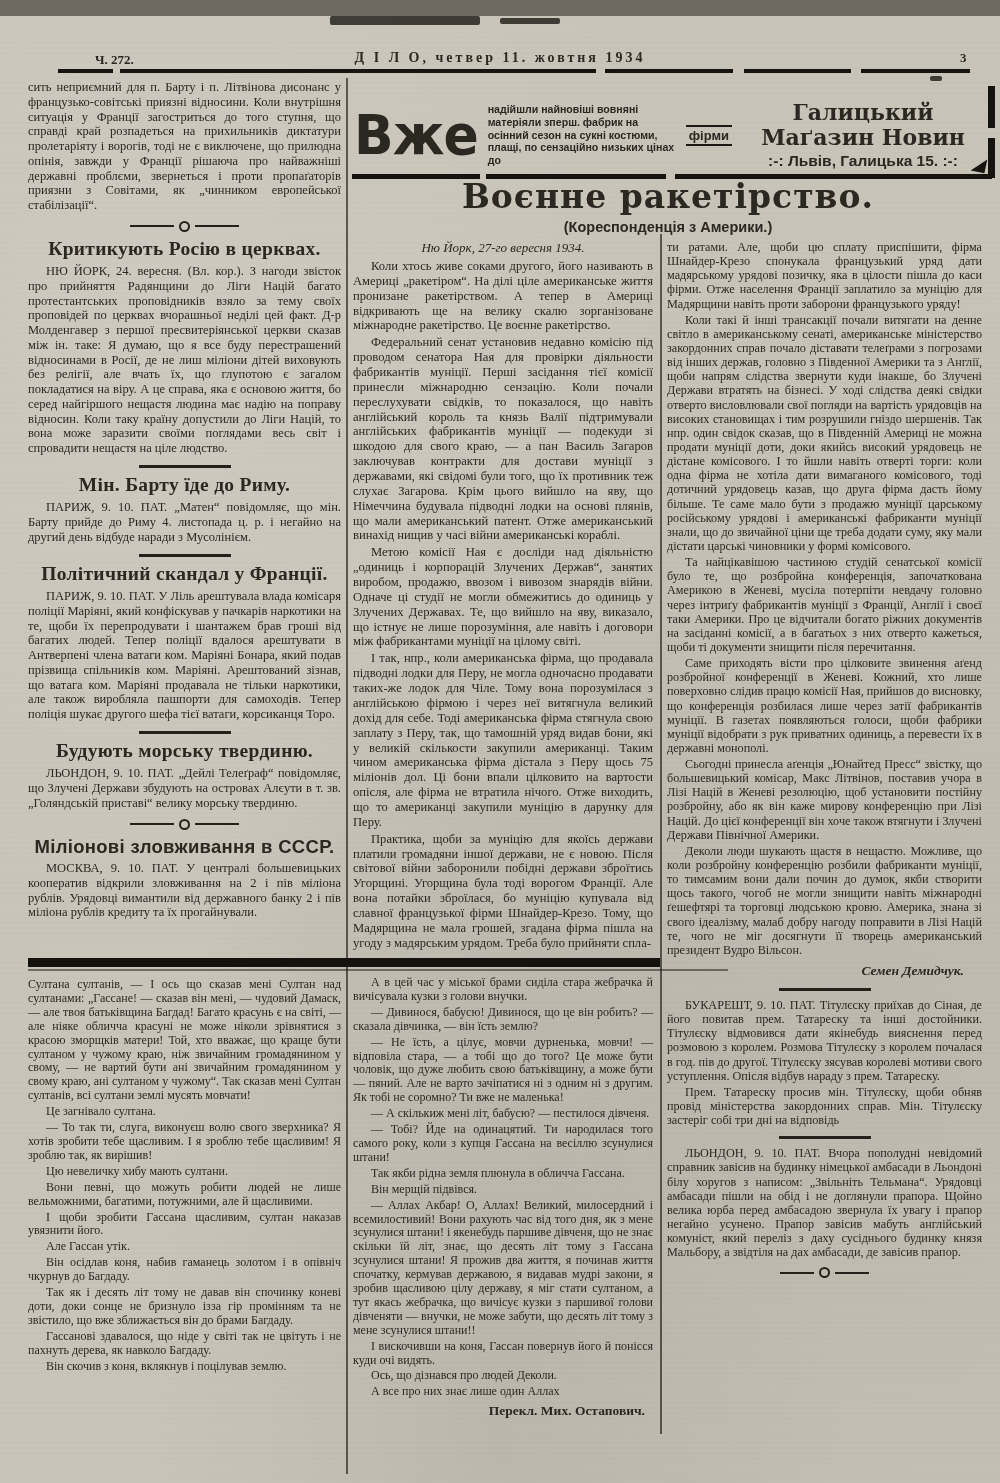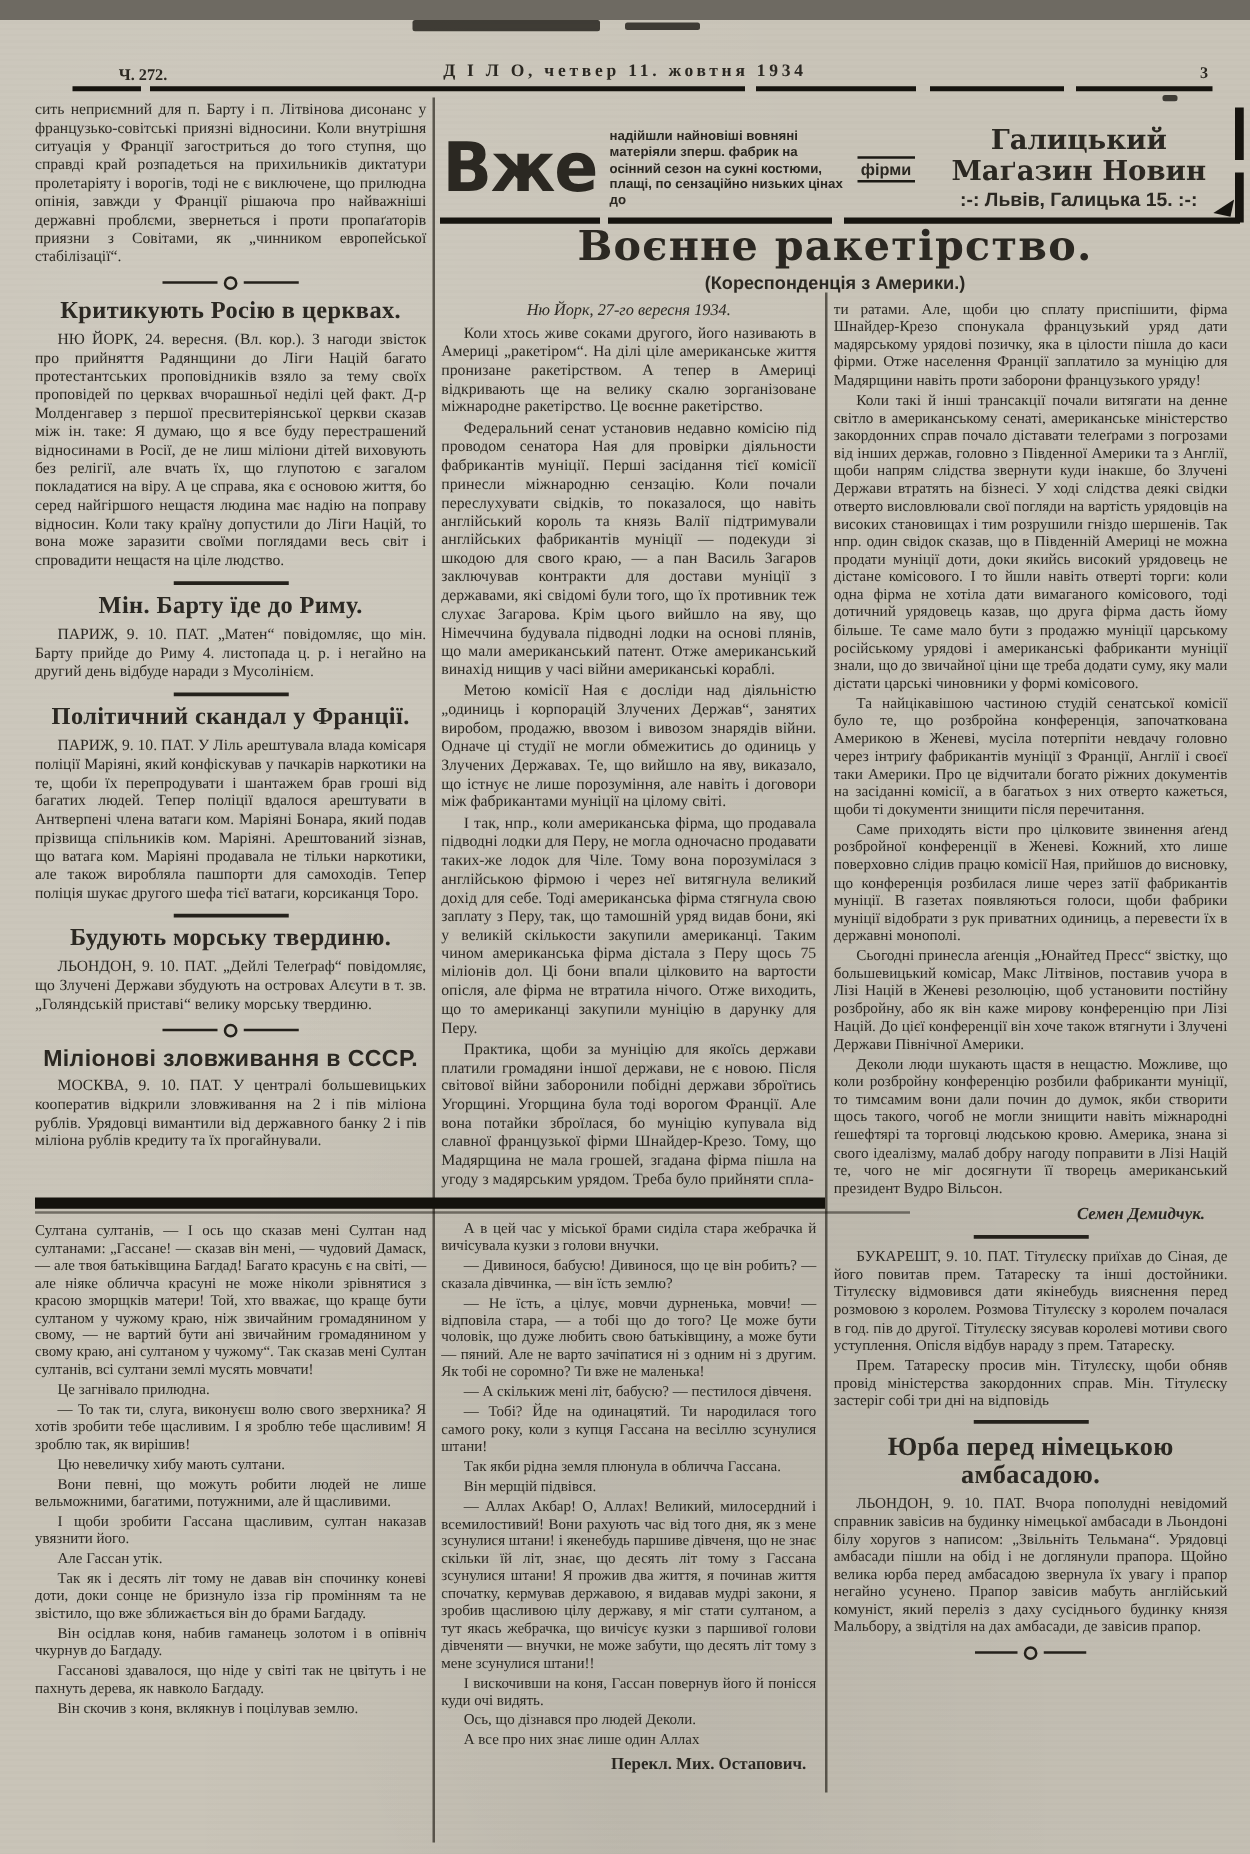--- a/index.html
+++ b/index.html
@@ -136,42 +136,41 @@
     <p class="b">Коли такі й інші трансакції почали витягати на денне світло в американському сенаті, американське міністерство закордонних справ почало діставати телеґрами з погрозами від інших держав, головно з Південної Америки та з Англії, щоби напрям слідства звернути куди інакше, бо Злучені Держави втратять на бізнесі. У ході слідства деякі свідки отверто висловлювали свої погляди на вартість урядовців на високих становищах і тим розрушили гніздо шершенів. Так нпр. один свідок сказав, що в Південній Америці не можна продати муніції доти, доки якийсь високий урядовець не дістане комісового. І то йшли навіть отверті торги: коли одна фірма не хотіла дати вимаганого комісового, тоді дотичний урядовець казав, що друга фірма дасть йому більше. Те саме мало бути з продажю муніції царському російському урядові і американські фабриканти муніції знали, що до звичайної ціни ще треба додати суму, яку мали дістати царські чиновники у формі комісового.</p>
     <p class="b">Та найцікавішою частиною студій сенатської комісії було те, що розбройна конференція, започаткована Америкою в Женеві, мусіла потерпіти невдачу головно через інтриґу фабрикантів муніції з Франції, Англії і своєї таки Америки. Про це відчитали богато ріжних документів на засіданні комісії, а в багатьох з них отверто кажеться, щоби ті документи знищити після перечитання.</p>
     <p class="b">Саме приходять вісти про цілковите звинення аґенд розбройної конференції в Женеві. Кожний, хто лише поверховно слідив працю комісії Ная, прийшов до висновку, що конференція розбилася лише через затії фабрикантів муніції. В газетах появляються голоси, щоби фабрики муніції відобрати з рук приватних одиниць, а перевести їх в державні монополі.</p>
     <p class="b">Сьогодні принесла аґенція „Юнайтед Пресс“ звістку, що большевицький комісар, Макс Літвінов, поставив учора в Лізі Націй в Женеві резолюцію, щоб установити постійну розбройну, або як він каже мирову конференцію при Лізі Націй. До цієї конференції він хоче також втягнути і Злучені Держави Північної Америки.</p>
     <p class="b">Деколи люди шукають щастя в нещастю. Можливе, що коли розбройну конференцію розбили фабриканти муніції, то тимсамим вони дали почин до думок, якби створити щось такого, чогоб не могли знищити навіть міжнародні ґешефтярі та торговці людською кровю. Америка, знана зі свого ідеалізму, малаб добру нагоду поправити в Лізі Націй те, чого не міг досягнути її творець американський президент Вудро Вільсон.</p>
     <div class="sig">Семен Демидчук.</div>
     <div class="div-line"></div>
     <p class="b">БУКАРЕШТ, 9. 10. ПАТ. Тітулєску приїхав до Сіная, де його повитав прем. Татареску та інші достойники. Тітулєску відмовився дати якінебудь вияснення перед розмовою з королем. Розмова Тітулєску з королем почалася в год. пів до другої. Тітулєску зясував королеві мотиви свого уступлення. Опісля відбув нараду з прем. Татареску.</p>
     <p class="b">Прем. Татареску просив мін. Тітулєску, щоби обняв провід міністерства закордонних справ. Мін. Тітулєску застеріг собі три дні на відповідь</p>
     <div class="div-line"></div>
-    <div class="h-sec" style="font-size:21px;">Юрба перед німецькою амбасадою.</div>
     <p class="b">ЛЬОНДОН, 9. 10. ПАТ. Вчора пополудні невідомий справник завісив на будинку німецької амбасади в Льондоні білу хоругов з написом: „Звільніть Тельмана“. Урядовці амбасади пішли на обід і не доглянули прапора. Щойно велика юрба перед амбасадою звернула їх увагу і прапор негайно усунено. Прапор завісив мабуть англійський комуніст, який переліз з даху сусіднього будинку князя Мальбору, а звідтіля на дах амбасади, де завісив прапор.</p>
     <div class="div-o">
         <span class="dl" style="width:34px;"></span>
         <span class="dc"></span>
         <span class="dl" style="width:34px;"></span>
       </div>
   </div>
 
   <div class="feu-bar"></div>
   <div class="feu-bar2"></div>
 
   <div class="feu1">
     <p class="b nofirst">Султана султанів, — І ось що сказав мені Султан над султанами: „Гассане! — сказав він мені, — чудовий Дамаск, — але твоя батьківщина Багдад! Багато красунь є на світі, — але ніяке обличча красуні не може ніколи зрівнятися з красою зморщків матери! Той, хто вважає, що краще бути султаном у чужому краю, ніж звичайним громадянином у свому, — не вартий бути ані звичайним громадянином у свому краю, ані султаном у чужому“. Так сказав мені Султан султанів, всі султани землі мусять мовчати!</p>
-    <p class="b">Це загнівало прилюдна.</p>
+    <p class="b">Це загнівало султана.</p>
     <p class="b">— То так ти, слуга, виконуєш волю свого зверхника? Я хотів зробити тебе щасливим. І я зроблю тебе щасливим! Я зроблю так, як вирішив!</p>
     <p class="b">Цю невеличку хибу мають султани.</p>
     <p class="b">Вони певні, що можуть робити людей не лише вельможними, багатими, потужними, але й щасливими.</p>
     <p class="b">І щоби зробити Гассана щасливим, султан наказав увязнити його.</p>
     <p class="b">Але Гассан утік.</p>
+    <p class="b">Він осідлав коня, набив гаманець золотом і в опівніч чкурнув до Багдаду.</p>
     <p class="b">Так як і десять літ тому не давав він спочинку коневі доти, доки сонце не бризнуло ізза гір промінням та не звістило, що вже зближається він до брами Багдаду.</p>
-    <p class="b">Він осідлав коня, набив гаманець золотом і в опівніч чкурнув до Багдаду.</p>
     <p class="b">Гассанові здавалося, що ніде у світі так не цвітуть і не пахнуть дерева, як навколо Багдаду.</p>
     <p class="b">Він скочив з коня, вклякнув і поцілував землю.</p>
   </div>
 
   <div class="feu2">
     <p class="b">А в цей час у міської брами сиділа стара жебрачка й вичісувала кузки з голови внучки.</p>
     <p class="b">— Дивинося, бабусю! Дивинося, що це він робить? — сказала дівчинка, — він їсть землю?</p>
     <p class="b">— Не їсть, а цілує, мовчи дурненька, мовчи! — відповіла стара, — а тобі що до того? Це може бути чоловік, що дуже любить свою батьківщину, а може бути — пяний. Але не варто зачіпатися ні з одним ні з другим. Як тобі не соромно? Ти вже не маленька!</p>
     <p class="b">— А скількиж мені літ, бабусю? — пестилося дівченя.</p>
     <p class="b">— Тобі? Йде на одинацятий. Ти народилася того самого року, коли з купця Гассана на весіллю зсунулися штани!</p>

